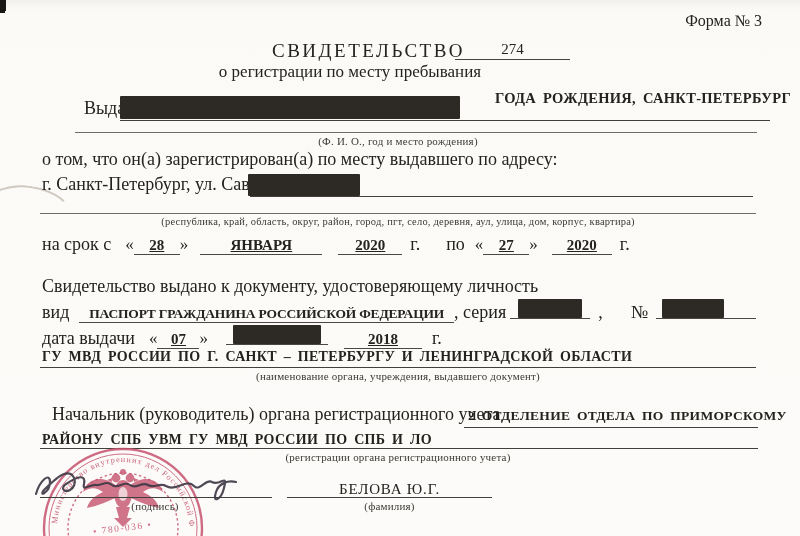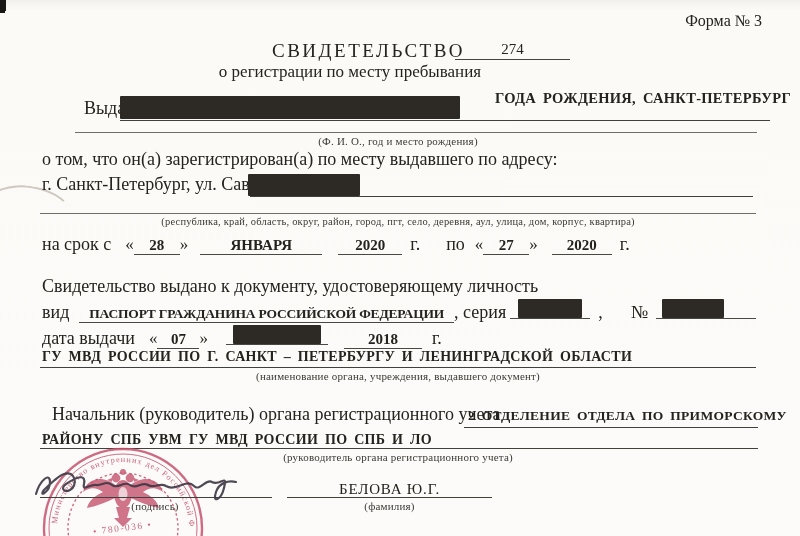--- a/index.html
+++ b/index.html
@@ -13,21 +13,21 @@
   .page{
     position:absolute;inset:0;
     background:linear-gradient(180deg,#f1f0ed 0px,#fbfaf7 10px,#fcfbf9 100%);
   }
   .abs{position:absolute;}
   .t18{font-size:18px;line-height:1.15;}
   .t17{font-size:17px;}
   .t16{font-size:16px;}
   .cap{font-size:11px;color:#3b3a36;text-align:center;letter-spacing:.2px;}
   .bcaps{font-weight:bold;font-size:14.5px;letter-spacing:.3px;word-spacing:3px;}
-  .bval{font-weight:bold;font-size:15px;}
+  .bval{font-weight:bold;font-size:15px;text-decoration:underline;}
   .hline{border-top:1.6px solid #40403d;height:0;}
   .hline-thin{border-top:1.1px solid #6e6d68;height:0;}
   .redact{background:#2d2a26;border-radius:1px;}
   .cell{
     display:inline-flex;justify-content:center;align-items:flex-end;
     border-bottom:1.6px solid #494845;box-sizing:border-box;
   }
   .row{display:flex;align-items:baseline;}
   .quote{font-size:17px;color:#2a2925;}
   .scanmark{background:#181715;position:absolute;}
@@ -115,21 +115,21 @@
 
   <div class="abs bcaps" style="left:42px;top:349px;font-size:14px;">ГУ  МВД  РОССИИ  ПО  Г. САНКТ – ПЕТЕРБУРГУ  И  ЛЕНИНГРАДСКОЙ  ОБЛАСТИ</div>
   <div class="abs hline" style="left:40px;top:367px;width:716px;border-top-width:1.3px;"></div>
   <div class="abs cap" style="left:40px;top:370px;width:716px;">(наименование органа, учреждения, выдавшего документ)</div>
 
   <div class="abs t18" style="left:52px;top:404px;">Начальник (руководитель) органа регистрационного учета</div>
   <div class="abs bcaps" style="left:468px;top:408px;font-size:13.5px;">2 ОТДЕЛЕНИЕ ОТДЕЛА  ПО ПРИМОРСКОМУ</div>
   <div class="abs hline" style="left:464px;top:427px;width:294px;border-top-width:1.3px;"></div>
   <div class="abs bcaps" style="left:42px;top:432px;font-size:14px;">РАЙОНУ СПБ УВМ  ГУ  МВД РОССИИ  ПО СПБ  И  ЛО</div>
   <div class="abs hline" style="left:40px;top:448px;width:718px;border-top-width:1.3px;"></div>
-  <div class="abs cap" style="left:40px;top:451px;width:716px;">(руководитель органа регистрационного учета)</div>
+  <div class="abs cap" style="left:40px;top:451px;width:716px;">(регистрации органа регистрационного учета)</div>
 
   <svg class="abs" style="left:38px;top:442px;" width="170" height="94" viewBox="0 0 170 94" aria-hidden="true">
     <g stroke="#c6536f" fill="none" opacity="0.85">
       <circle cx="85" cy="86" r="79" stroke-width="2.4"></circle>
       <circle cx="85" cy="86" r="74" stroke-width="1"></circle>
       <circle cx="85" cy="86" r="55" stroke-width="1.4" stroke-dasharray="2.5 2.5"></circle>
     </g>
     <path id="ring-top-arc" d="M 19,86 A 66,66 0 0 1 151,86" fill="none"></path>
     <text font-size="8.2" fill="#c6536f" letter-spacing="1.1" opacity="0.9" font-family="Liberation Serif, serif">
       <textPath href="#ring-top-arc" startOffset="4">Министерство внутренних дел Российской Федерации</textPath>

